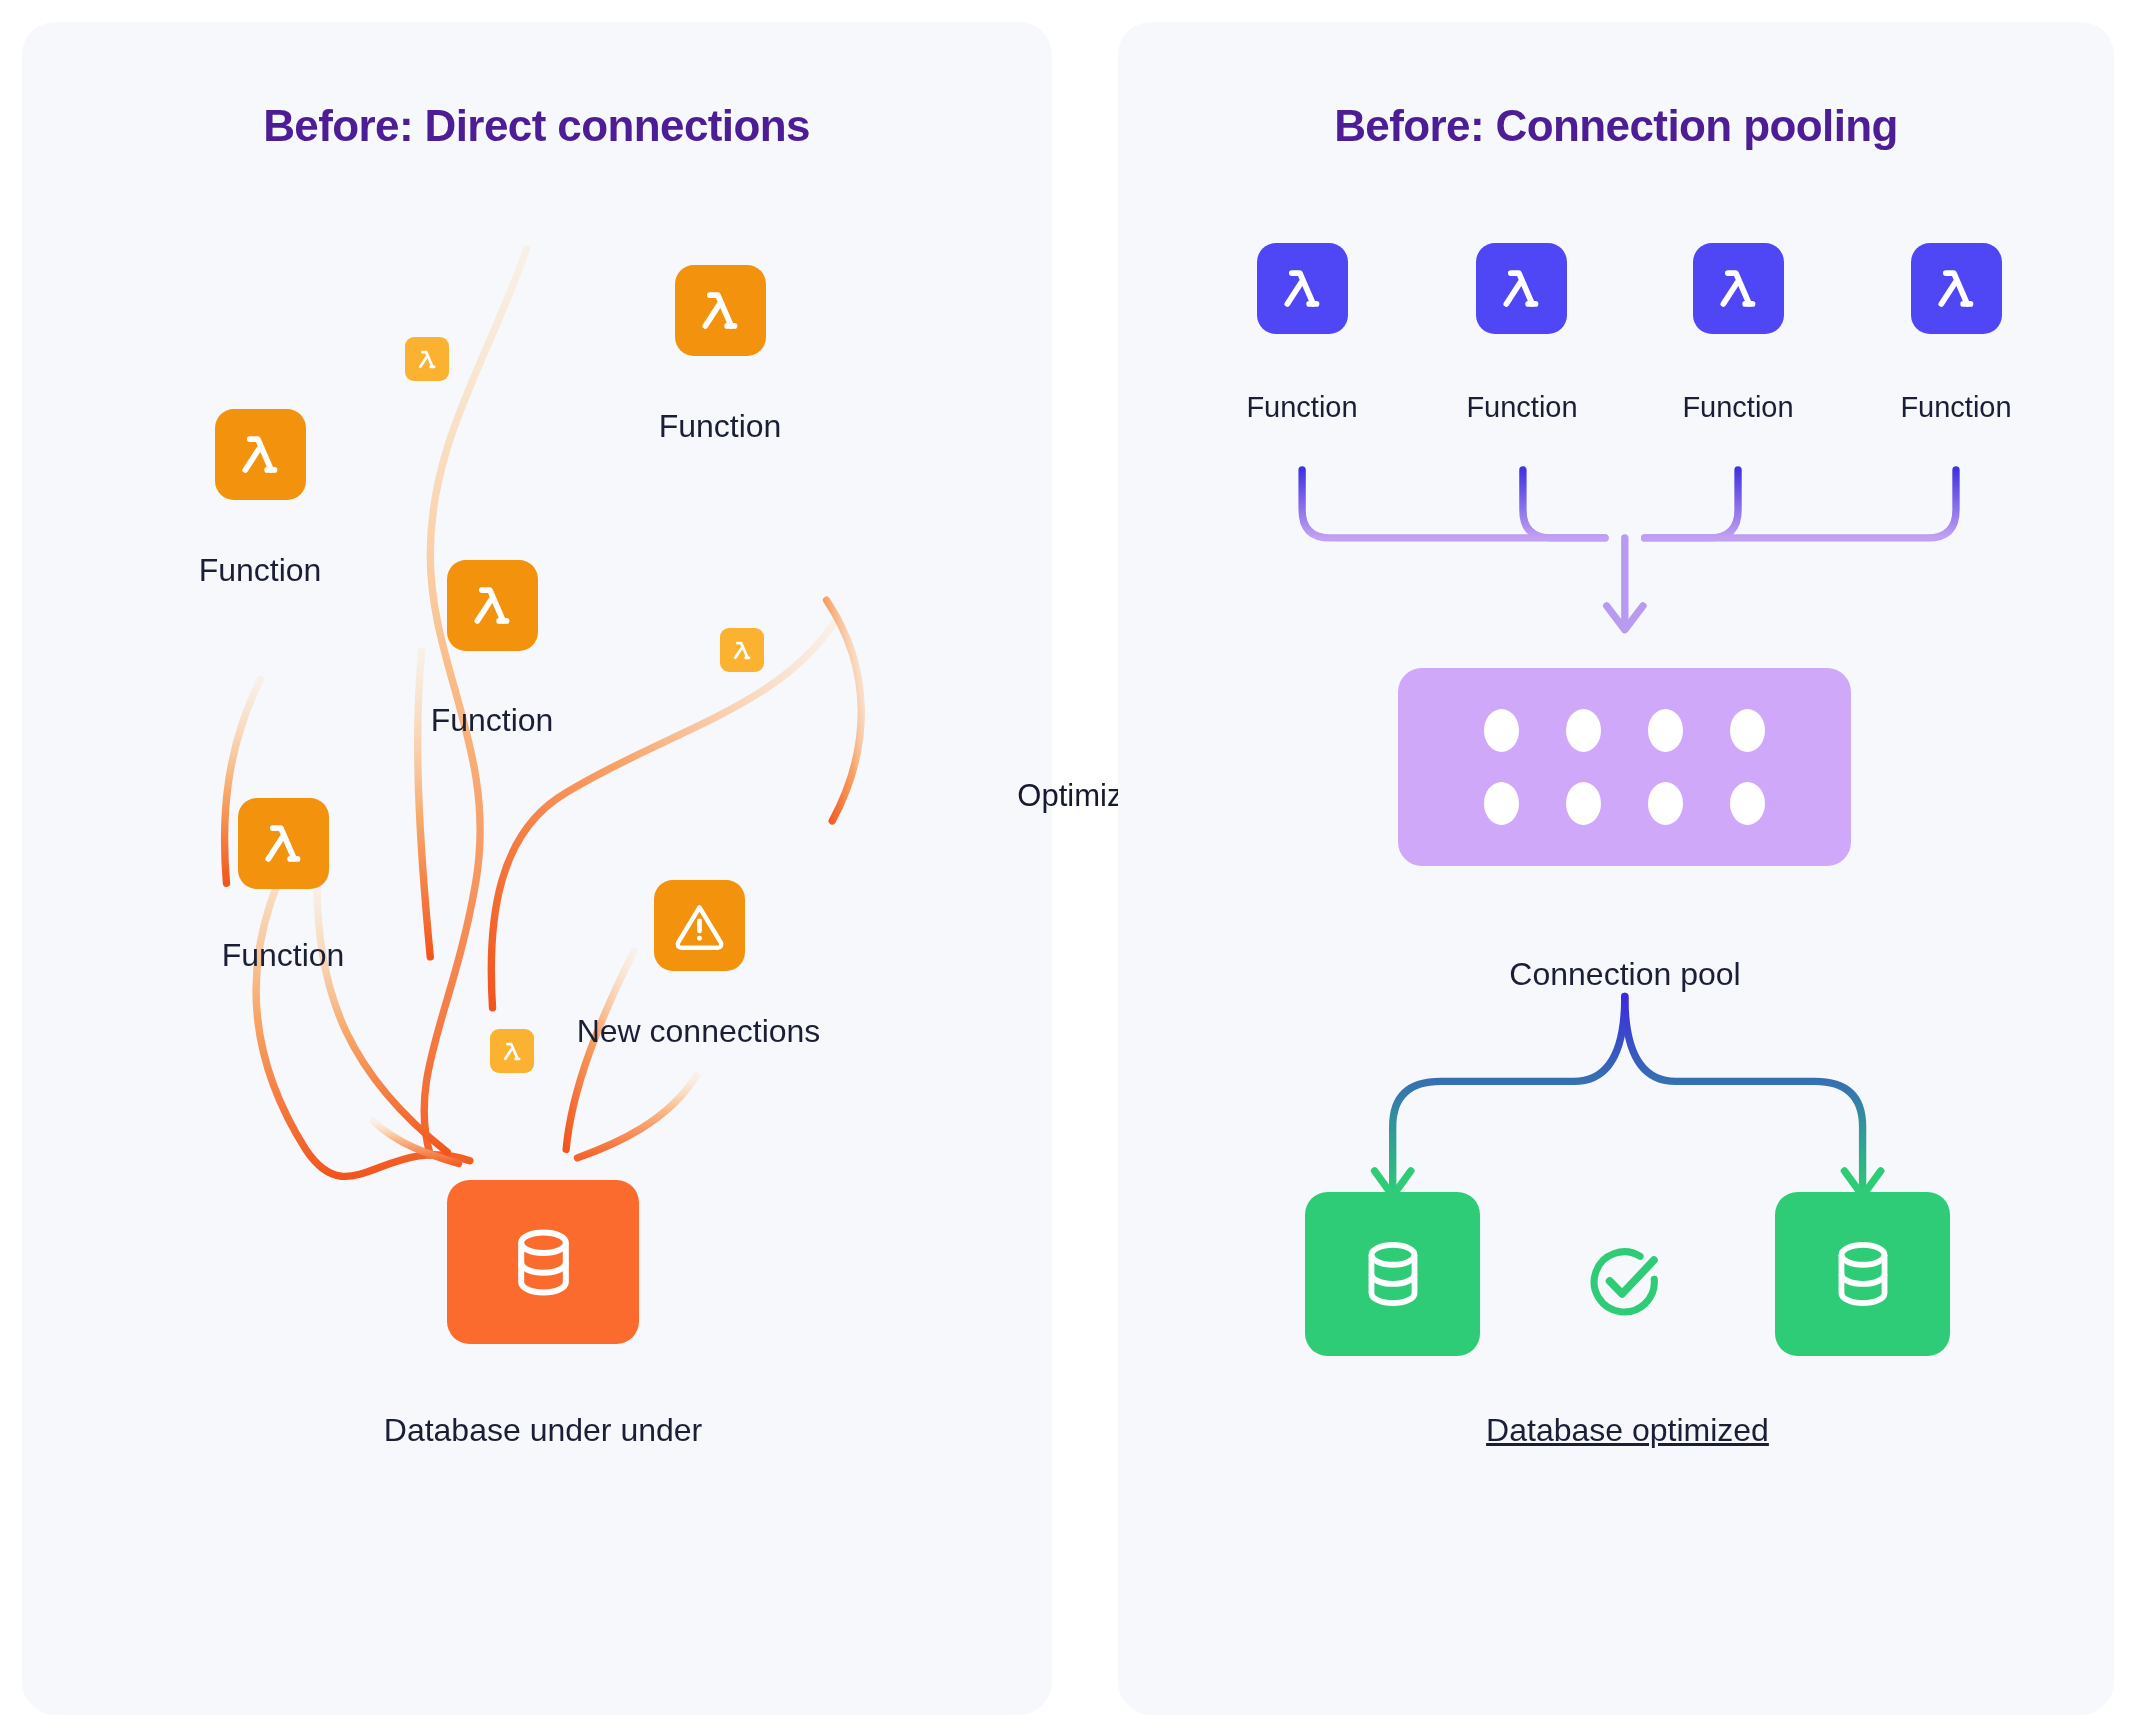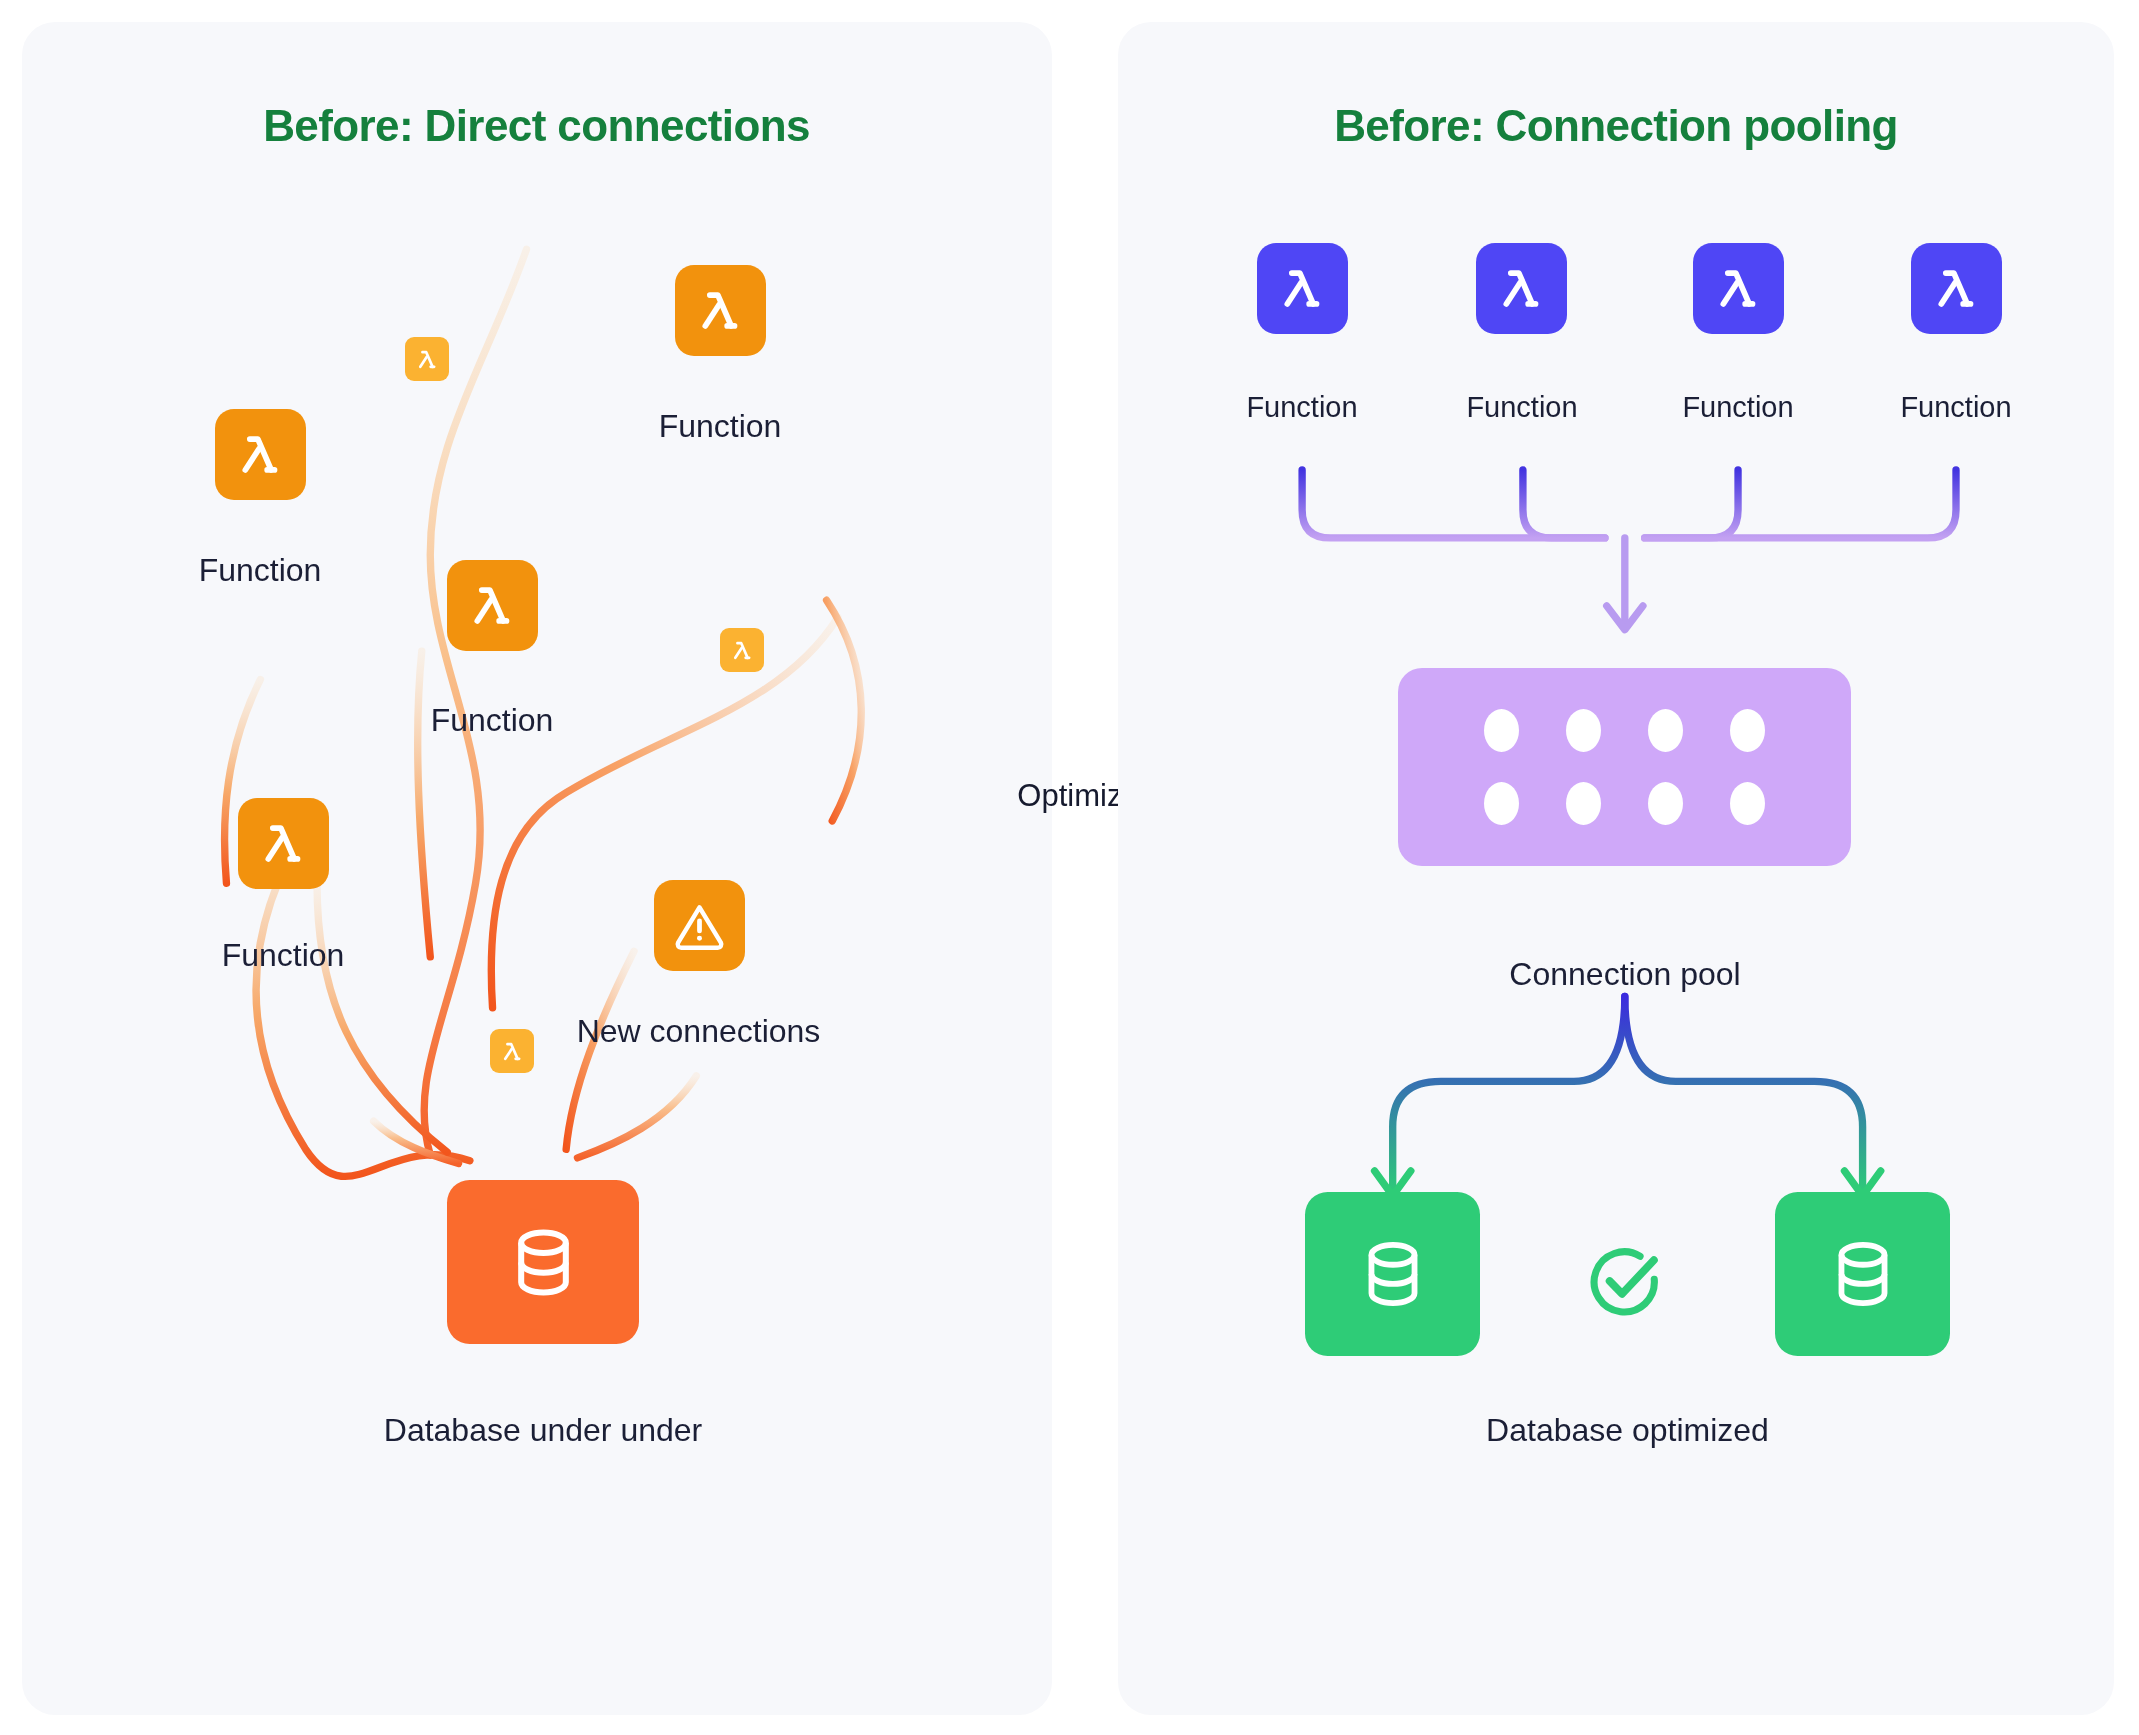--- a/index.html
+++ b/index.html
@@ -24,21 +24,21 @@
   #panel-before { left:21.5px;  top:21.5px; width:1030px; height:1693px; }
   #panel-after  { left:1118px; top:21.5px; width:996px; height:1693px; }
 
   .panel-title {
     position:absolute;
     left:0; width:100%;
     text-align:center;
     top:79px;
     font-size:44px;
     font-weight:bold;
-    color:#15803d;
+    color:#4c1d95;
     letter-spacing:-0.6px;
   }
 
   
   .tile {
     position:absolute;
     display:flex; align-items:center; justify-content:center;
   }
   .tile svg { display:block; }
 
@@ -340,17 +340,17 @@
   </div>
 
   <div class="tile db-green" style="left:1775px; top:1192px;">
     <svg width="82" height="82" viewBox="0 0 24 24">
       <ellipse cx="12" cy="6.4" rx="6.3" ry="2.9" fill="none" stroke="#fff" stroke-width="1.7"></ellipse>
       <path d="M5.7 6.4v11.2c0 1.6 2.8 2.9 6.3 2.9s6.3-1.3 6.3-2.9V6.4" fill="none" stroke="#fff" stroke-width="1.7"></path>
       <path d="M5.7 12c0 1.6 2.8 2.9 6.3 2.9s6.3-1.3 6.3-2.9" fill="none" stroke="#fff" stroke-width="1.7"></path>
     </svg>
   </div>
 
-  <div class="cap cap-big" style="left:1432px; top:1412px; width:391px;">Database optimized</div>
+  <div class="cap cap-big" style="left:1432px; top:1412px; width:391px;text-decoration:underline;">Database optimized</div>
 
 
 </div>
 
 
 </body></html>

